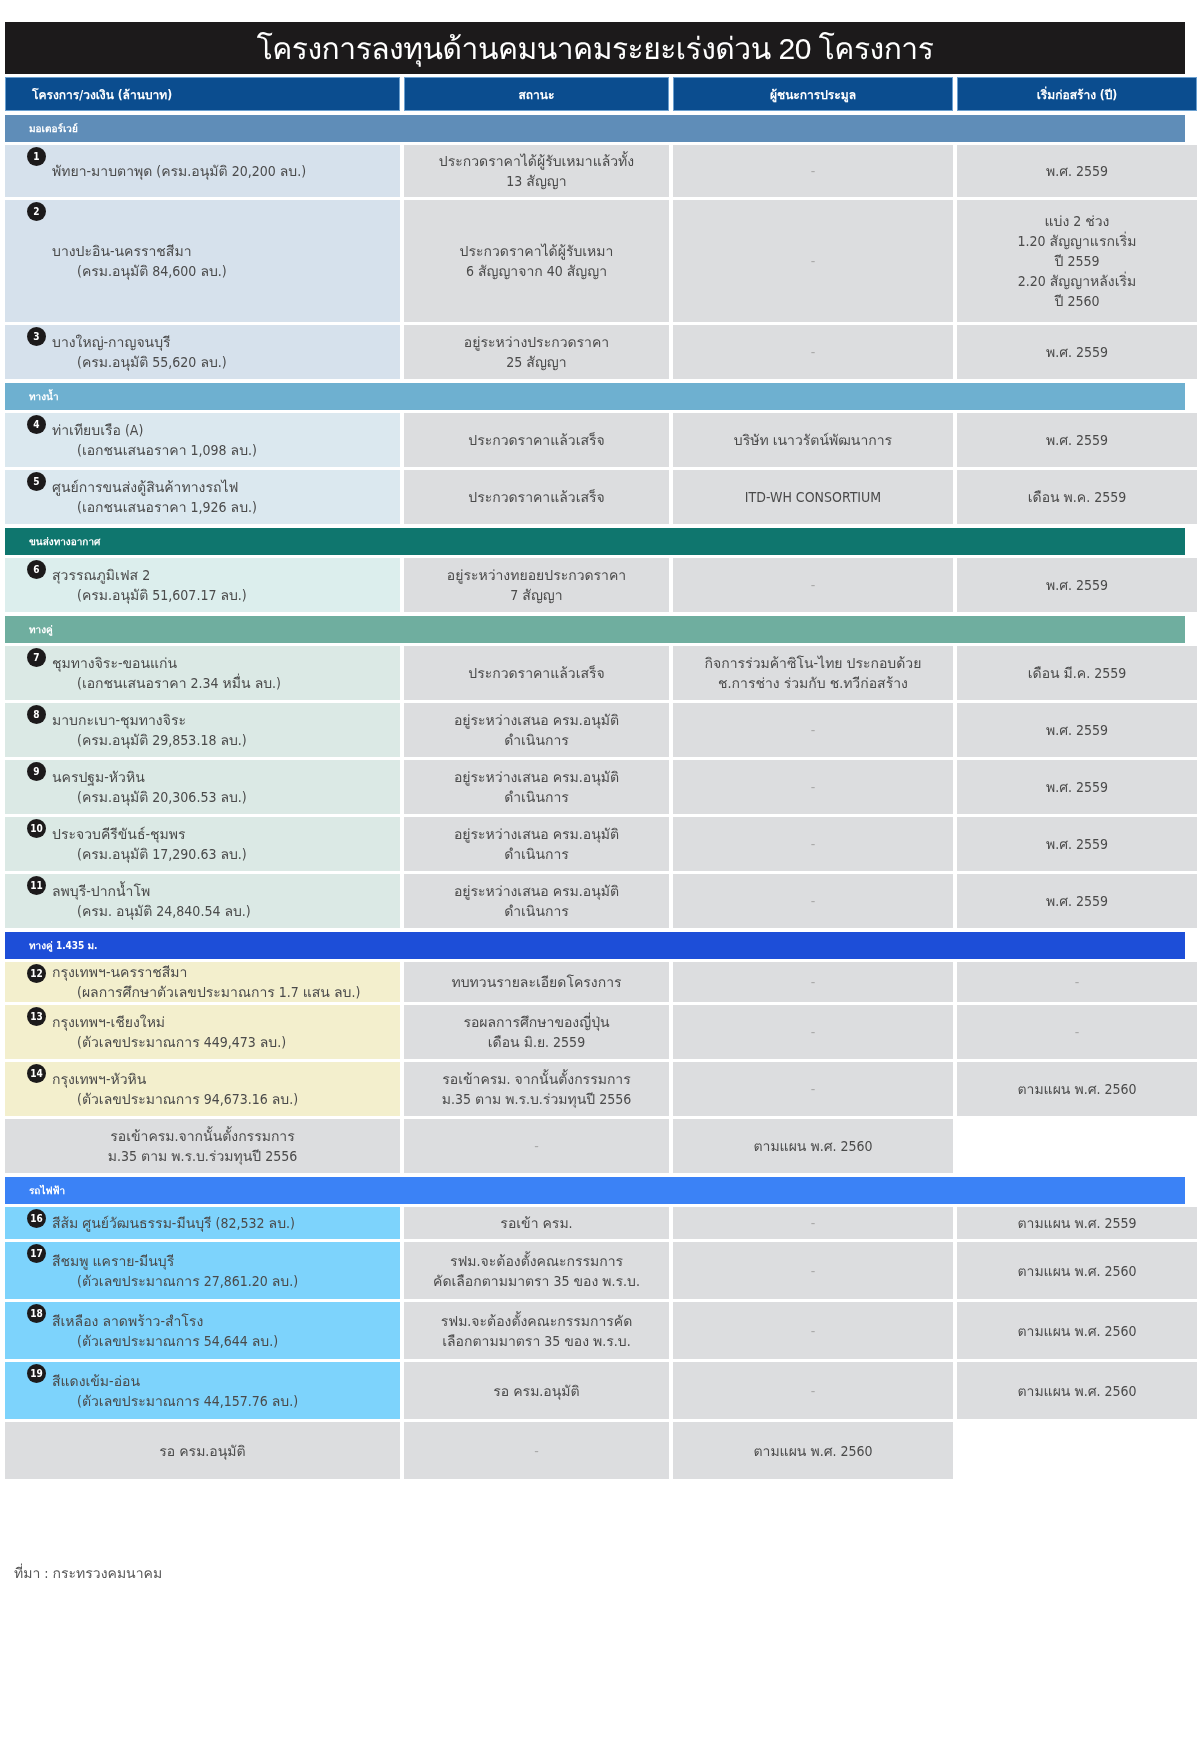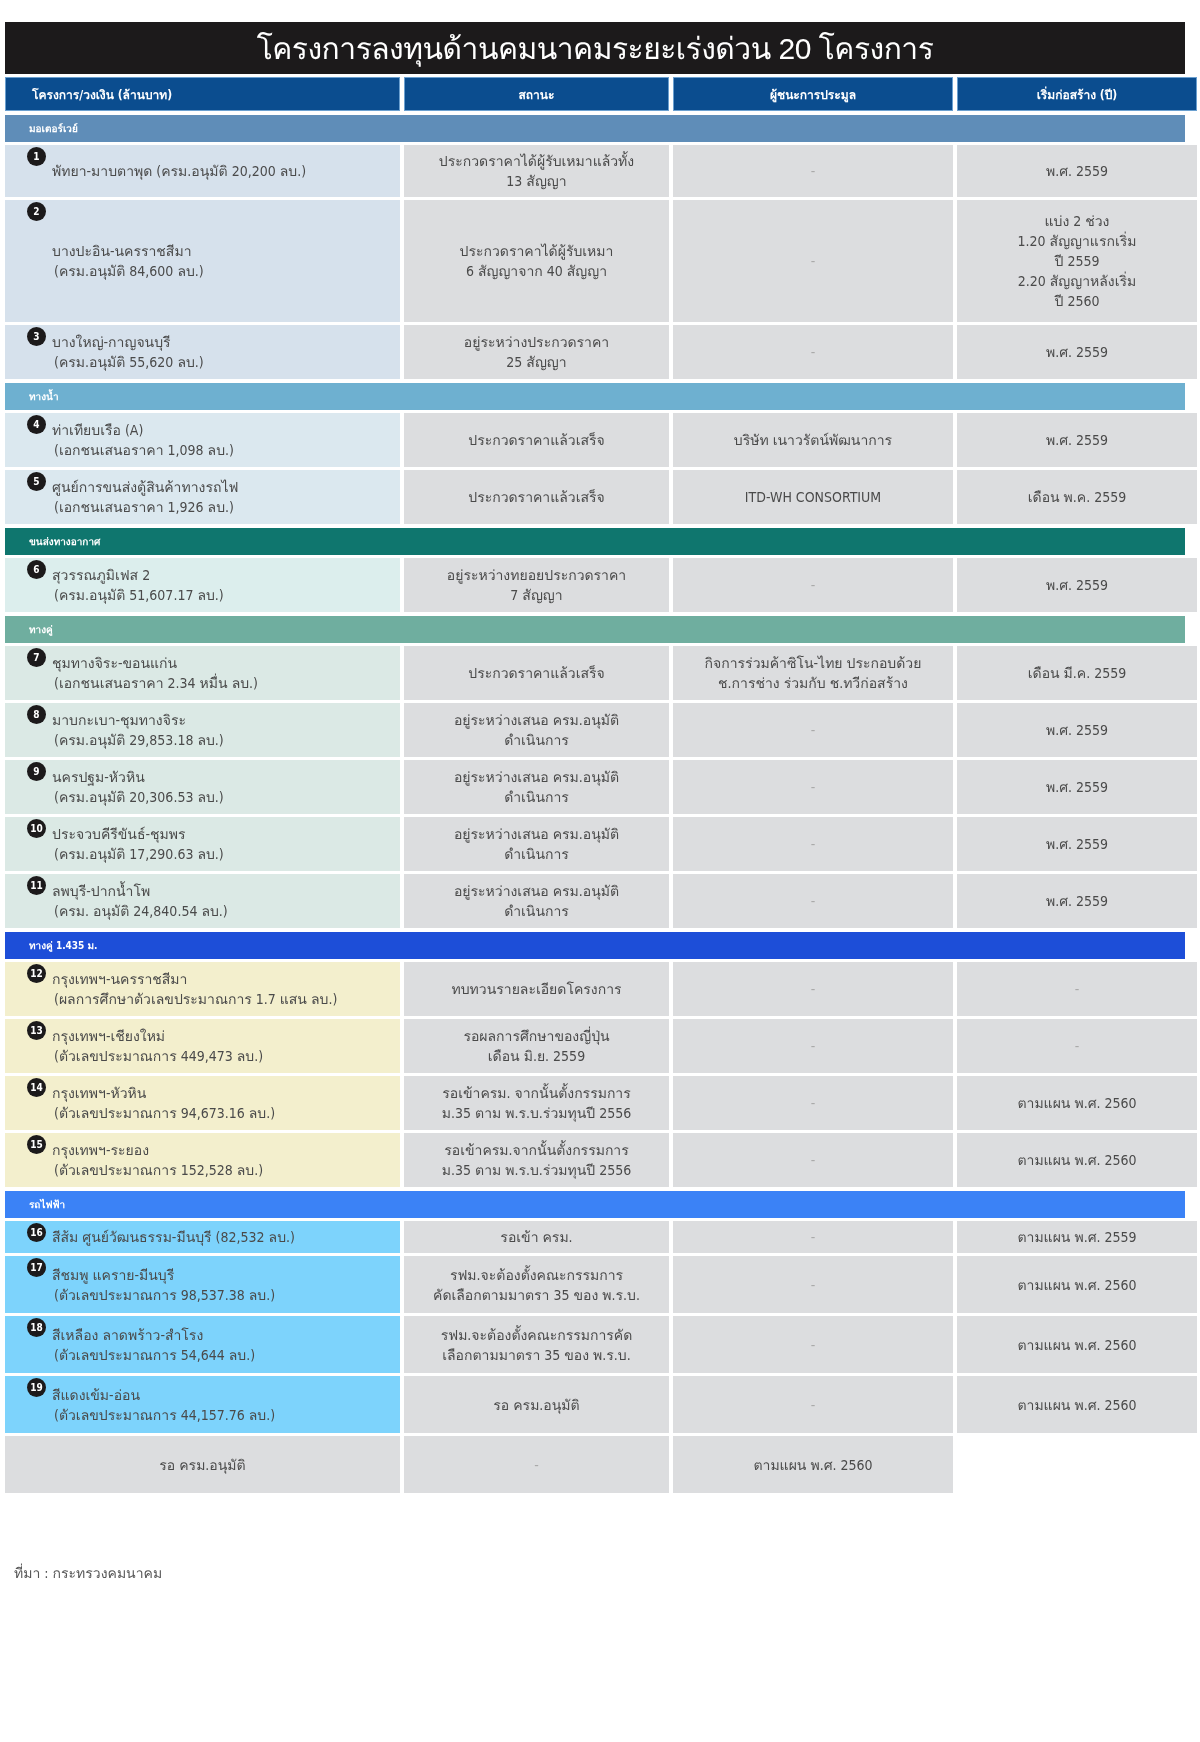--- a/index.html
+++ b/index.html
@@ -12,21 +12,21 @@
   .hdr > div.c0 { padding-left: 26px; }
   .hdr > div.cc { justify-content: center; }
   .section { height: 27px; margin-top: 4px; display: flex; align-items: center; padding-left: 24px; color: #fff; font-weight: bold; font-size: 10px; }
   .row { display: grid; grid-template-columns: 395px 265px 280px 240px; gap: 4px; margin-top: 3px; }
   .row > div { display: flex; align-items: center; font-size: 14px; color: #4a4a4a; line-height: 20px; }
   .row .name { padding-left: 22px; }
   .row .cell { background: #dcdddf; justify-content: center; text-align: center; white-space: pre-line; }
   .row .cell.dash { color: #aaa; }
   .num { width: 19px; height: 19px; border-radius: 50%; background: #1c1a1b; color: #fff; font-size: 10px; font-weight: bold; display: inline-flex; align-items: center; justify-content: center; flex-shrink: 0; margin-right: 6px; align-self: flex-start; margin-top: 2px; }
   .name-text { display: flex; flex-direction: column; }
-  .name-text .sub { padding-left: 2px; }
+  .name-text .sub { padding-left: 2px; margin-left: 23px; }
   .footer { position: absolute; left: 14px; top: 1562px; font-size: 14px; color: #555; }
   .sec-motorway { background: #5f8db8; }
   .sec-water { background: #6eb0d0; }
   .sec-air { background: #0f766e; }
   .sec-double { background: #6fae9f; }
   .sec-std { background: #1d4ed8; }
   .sec-elec { background: #3b82f6; }
   .bg-motorway { background: #d6e1ec; }
   .bg-water { background: #dbe8ef; }
   .bg-air { background: #dceeed; }
@@ -193,21 +193,21 @@
           <span class="sub">(ครม. อนุมัติ 24,840.54 ลบ.)</span>
         </span>
     </div>
     <div class="cell">อยู่ระหว่างเสนอ ครม.อนุมัติ
 ดำเนินการ</div>
     <div class="cell dash">-</div>
     <div class="cell">พ.ศ. 2559</div>
   </div>
 
   <div class="section sec-std">ทางคู่ 1.435 ม.</div>
-  <div class="row" style="height:54px">
+  <div class="row" style="height:40px">
     <div class="name bg-std">
       <span class="num">12</span>
       <span class="name-text">
           <span>กรุงเทพฯ-นครราชสีมา</span>
           <span class="sub">(ผลการศึกษาตัวเลขประมาณการ 1.7 แสน ลบ.)</span>
         </span>
     </div>
     <div class="cell">ทบทวนรายละเอียดโครงการ</div>
     <div class="cell dash">-</div>
     <div class="cell dash">-</div>
@@ -232,27 +232,20 @@
           <span>กรุงเทพฯ-หัวหิน</span>
           <span class="sub">(ตัวเลขประมาณการ 94,673.16 ลบ.)</span>
         </span>
     </div>
     <div class="cell">รอเข้าครม. จากนั้นตั้งกรรมการ
 ม.35 ตาม พ.ร.บ.ร่วมทุนปี 2556</div>
     <div class="cell dash">-</div>
     <div class="cell">ตามแผน พ.ศ. 2560</div>
   </div>
   <div class="row" style="height:54px">
-    <div class="name bg-std">
-      <span class="num">15</span>
-      <span class="name-text">
-          <span>กรุงเทพฯ-ระยอง</span>
-          <span class="sub">(ตัวเลขประมาณการ 152,528 ลบ.)</span>
-        </span>
-    </div>
     <div class="cell">รอเข้าครม.จากนั้นตั้งกรรมการ
 ม.35 ตาม พ.ร.บ.ร่วมทุนปี 2556</div>
     <div class="cell dash">-</div>
     <div class="cell">ตามแผน พ.ศ. 2560</div>
   </div>
 
   <div class="section sec-elec">รถไฟฟ้า</div>
   <div class="row" style="height:32px">
     <div class="name bg-elec">
       <span class="num">16</span>
@@ -262,21 +255,21 @@
     </div>
     <div class="cell">รอเข้า ครม.</div>
     <div class="cell dash">-</div>
     <div class="cell">ตามแผน พ.ศ. 2559</div>
   </div>
   <div class="row" style="height:57px">
     <div class="name bg-elec">
       <span class="num">17</span>
       <span class="name-text">
           <span>สีชมพู แคราย-มีนบุรี</span>
-          <span class="sub">(ตัวเลขประมาณการ 98,537.38 ลบ.)</span>
+          <span class="sub">(ตัวเลขประมาณการ 27,861.20 ลบ.)</span>
         </span>
     </div>
     <div class="cell">รฟม.จะต้องตั้งคณะกรรมการ
 คัดเลือกตามมาตรา 35 ของ พ.ร.บ.</div>
     <div class="cell dash">-</div>
     <div class="cell">ตามแผน พ.ศ. 2560</div>
   </div>
   <div class="row" style="height:57px">
     <div class="name bg-elec">
       <span class="num">18</span>

